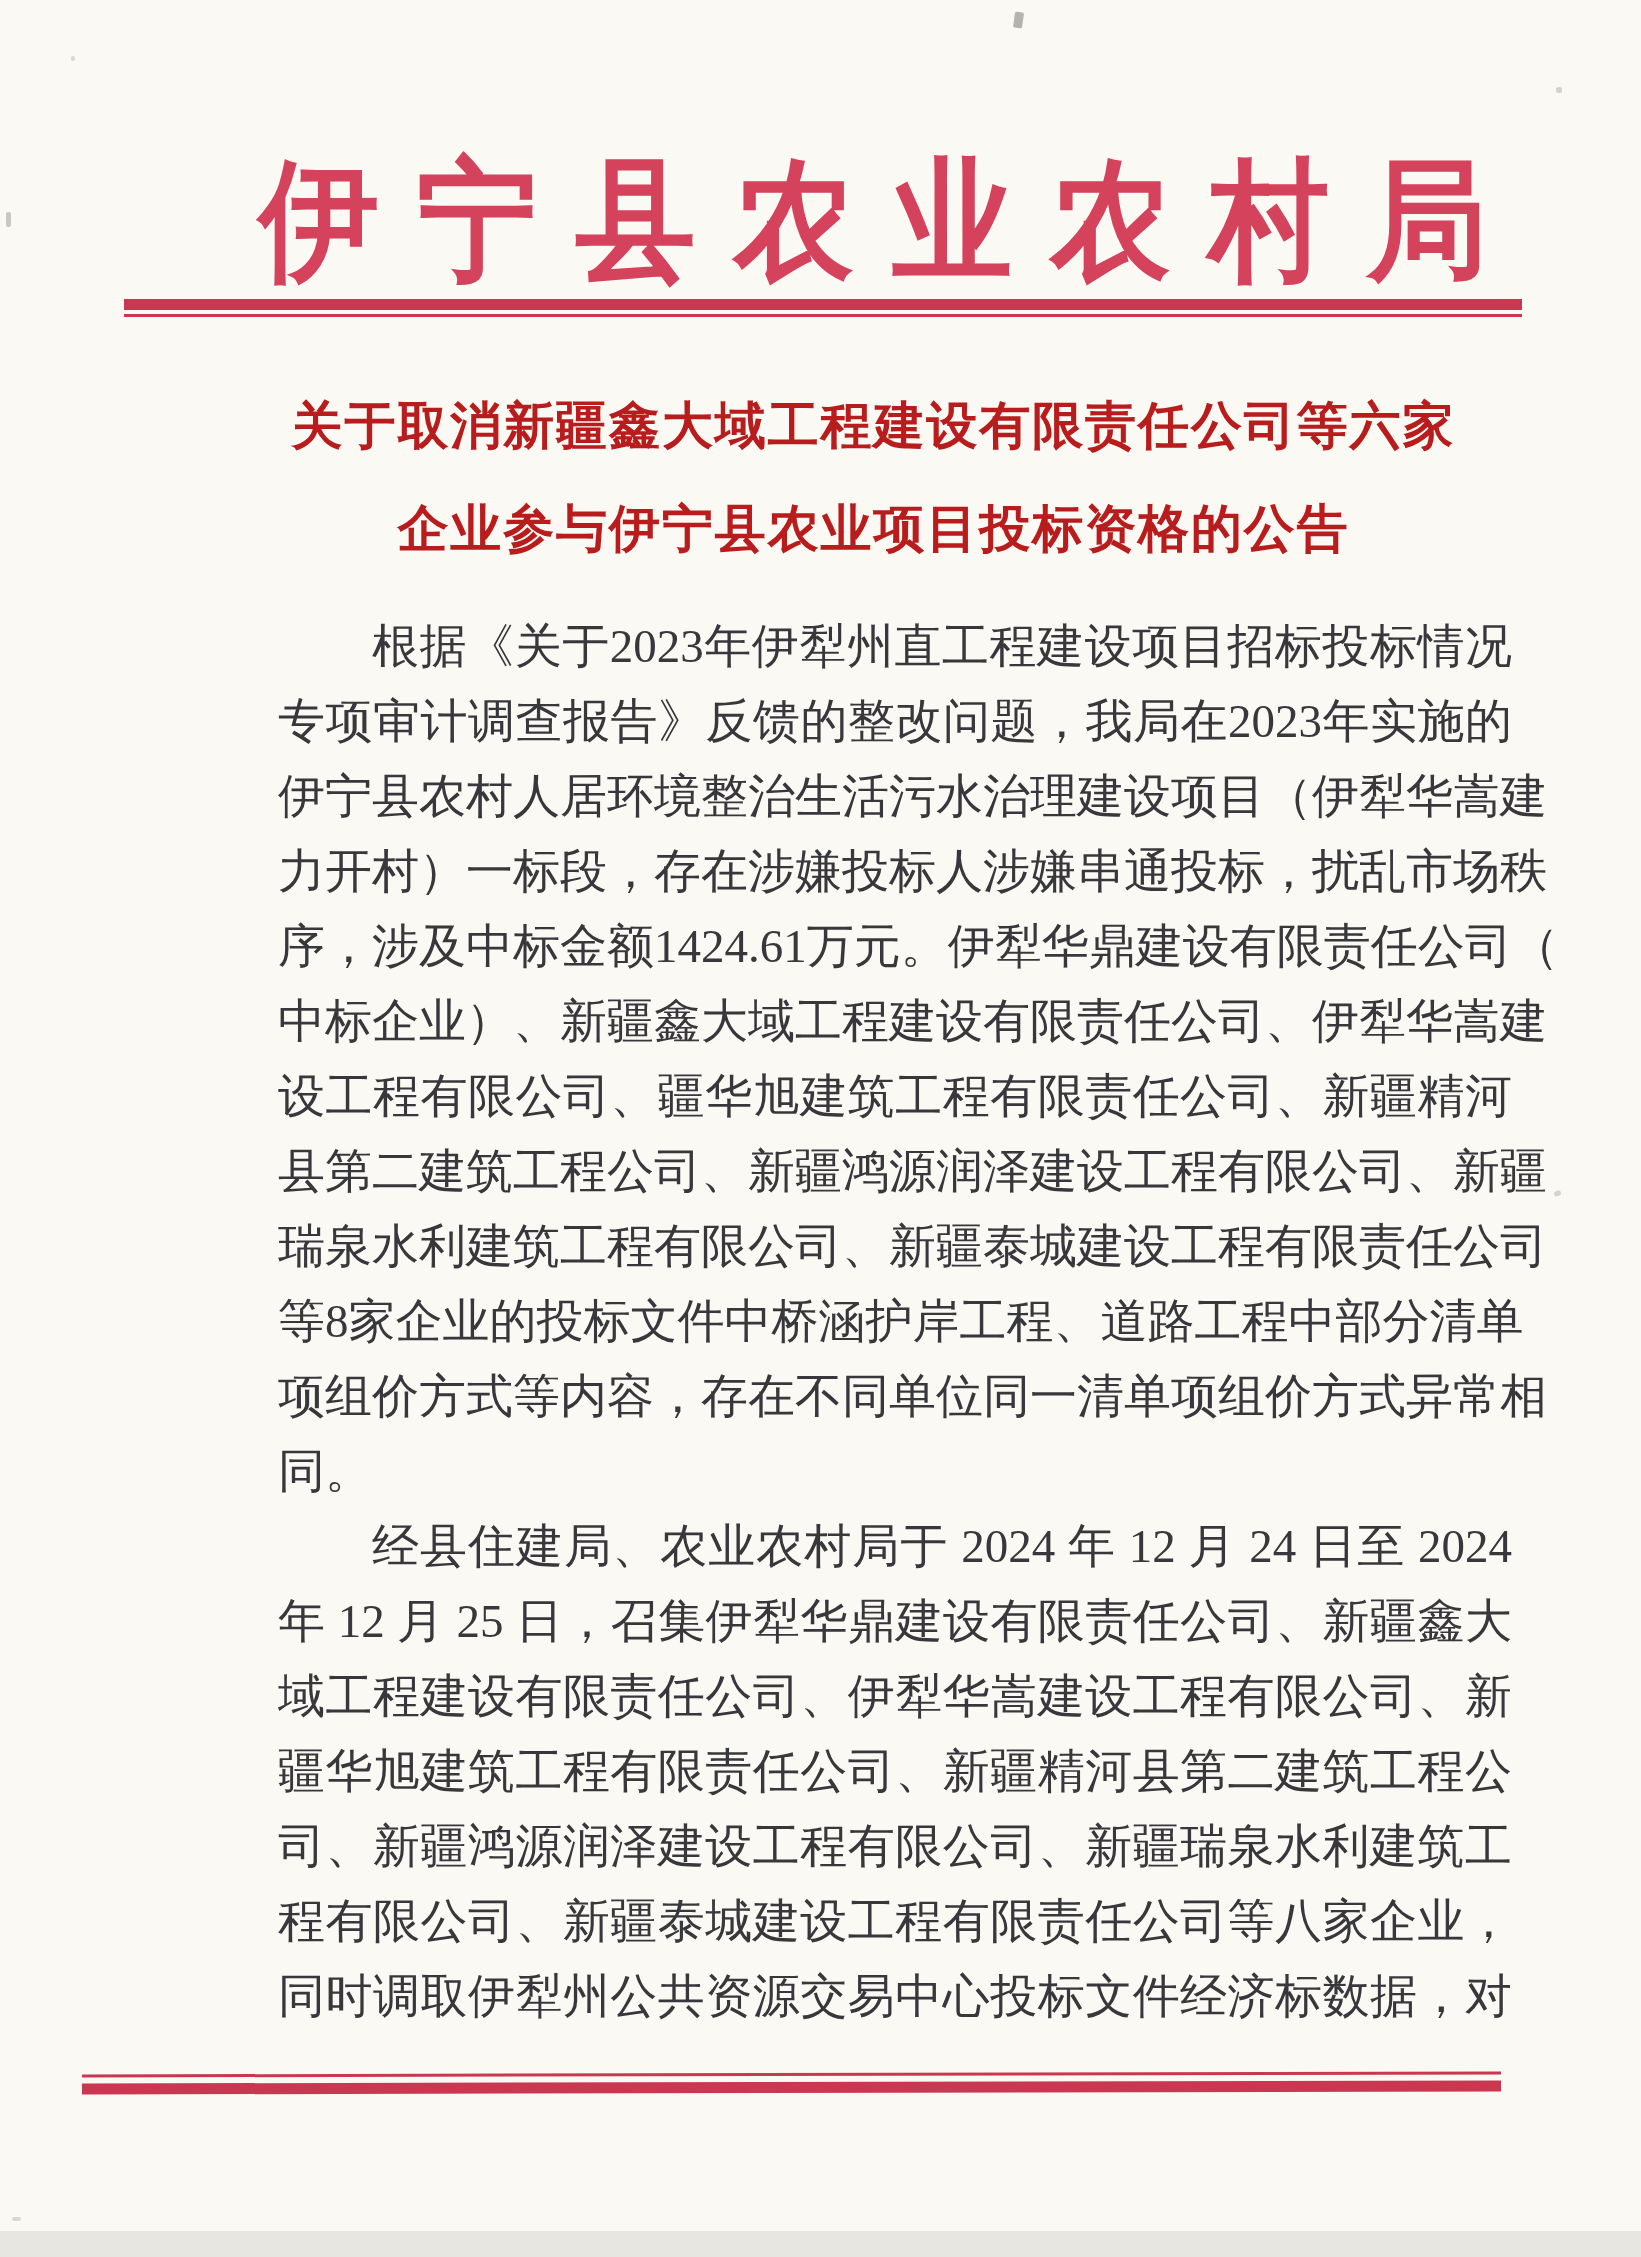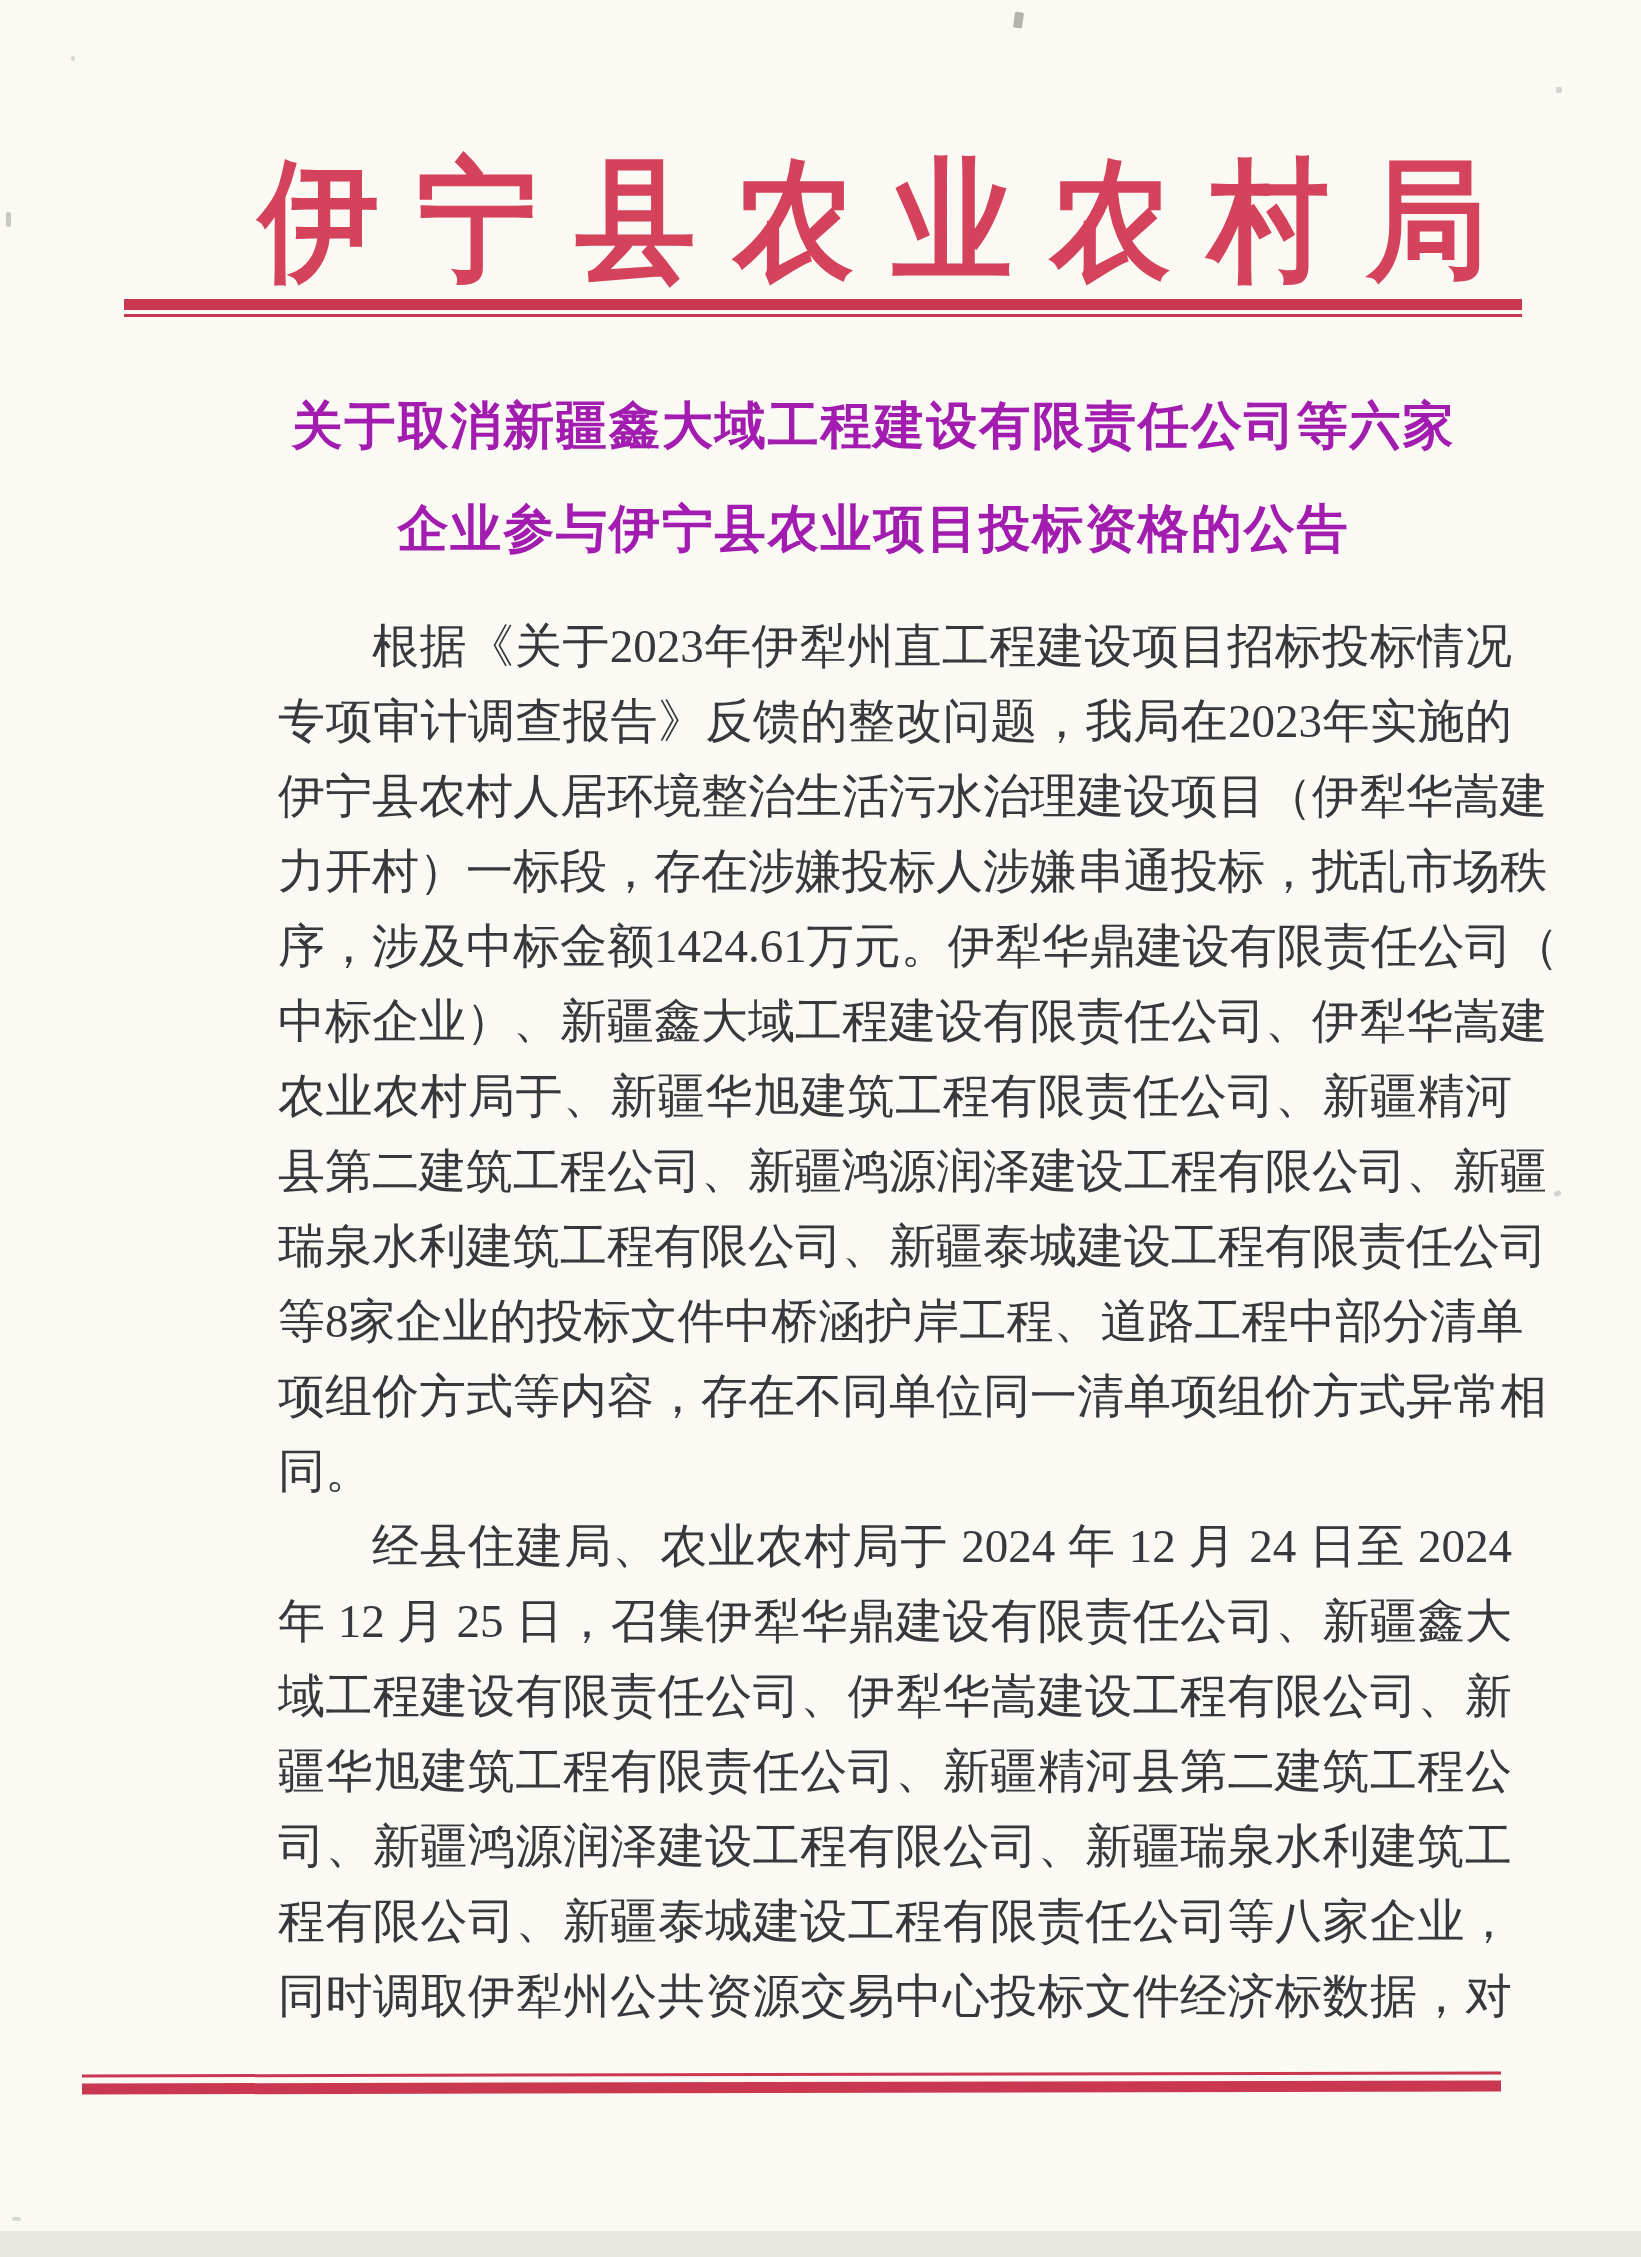--- a/index.html
+++ b/index.html
@@ -45,21 +45,21 @@
   .rule-bottom .bar-thin  { height: 2.9px;  background: var(--rule-red, #ca3750); }
   .rule-bottom .bar-gap   { height: 5.8px; }
   .rule-bottom .bar-thick { height: 11.6px; background: var(--rule-red, #ca3750); }
 
   .doc-title {
     position: absolute;
     left: 241px;
     top: 375px;
     width: 1265px;
     margin: 0;
-    color: #a21caf;
+    color: #b91c1c;
     font-size: 51px;
     font-weight: 700;
     line-height: 103px;
     text-align: center;
     letter-spacing: 1.9px;
   }
   .doc-title span { display: block; }
 
   .doc-body {
     position: absolute;
@@ -103,21 +103,21 @@
     <span>企业参与伊宁县农业项目投标资格的公告</span>
   </h1>
 
   <div class="doc-body">
       <div class="line first">根据《关于2023年伊犁州直工程建设项目招标投标情况</div>
       <div class="line">专项审计调查报告》反馈的整改问题，我局在2023年实施的</div>
       <div class="line">伊宁县农村人居环境整治生活污水治理建设项目（伊犁华嵩建</div>
       <div class="line">力开村）一标段，存在涉嫌投标人涉嫌串通投标，扰乱市场秩</div>
       <div class="line">序，涉及中标金额1424.61万元。伊犁华鼎建设有限责任公司（</div>
       <div class="line">中标企业）、新疆鑫大域工程建设有限责任公司、伊犁华嵩建</div>
-      <div class="line">农业农村局于、新疆华旭建筑工程有限责任公司、新疆精河</div>
+      <div class="line">设工程有限公司、疆华旭建筑工程有限责任公司、新疆精河</div>
       <div class="line">县第二建筑工程公司、新疆鸿源润泽建设工程有限公司、新疆</div>
       <div class="line">瑞泉水利建筑工程有限公司、新疆泰城建设工程有限责任公司</div>
       <div class="line">等8家企业的投标文件中桥涵护岸工程、道路工程中部分清单</div>
       <div class="line">项组价方式等内容，存在不同单位同一清单项组价方式异常相</div>
       <div class="line short">同。</div>
       <div class="line first">经县住建局、农业农村局于 2024 年 12 月 24 日至 2024</div>
       <div class="line">年 12 月 25 日，召集伊犁华鼎建设有限责任公司、新疆鑫大</div>
       <div class="line">域工程建设有限责任公司、伊犁华嵩建设工程有限公司、新</div>
       <div class="line">疆华旭建筑工程有限责任公司、新疆精河县第二建筑工程公</div>
       <div class="line">司、新疆鸿源润泽建设工程有限公司、新疆瑞泉水利建筑工</div>

